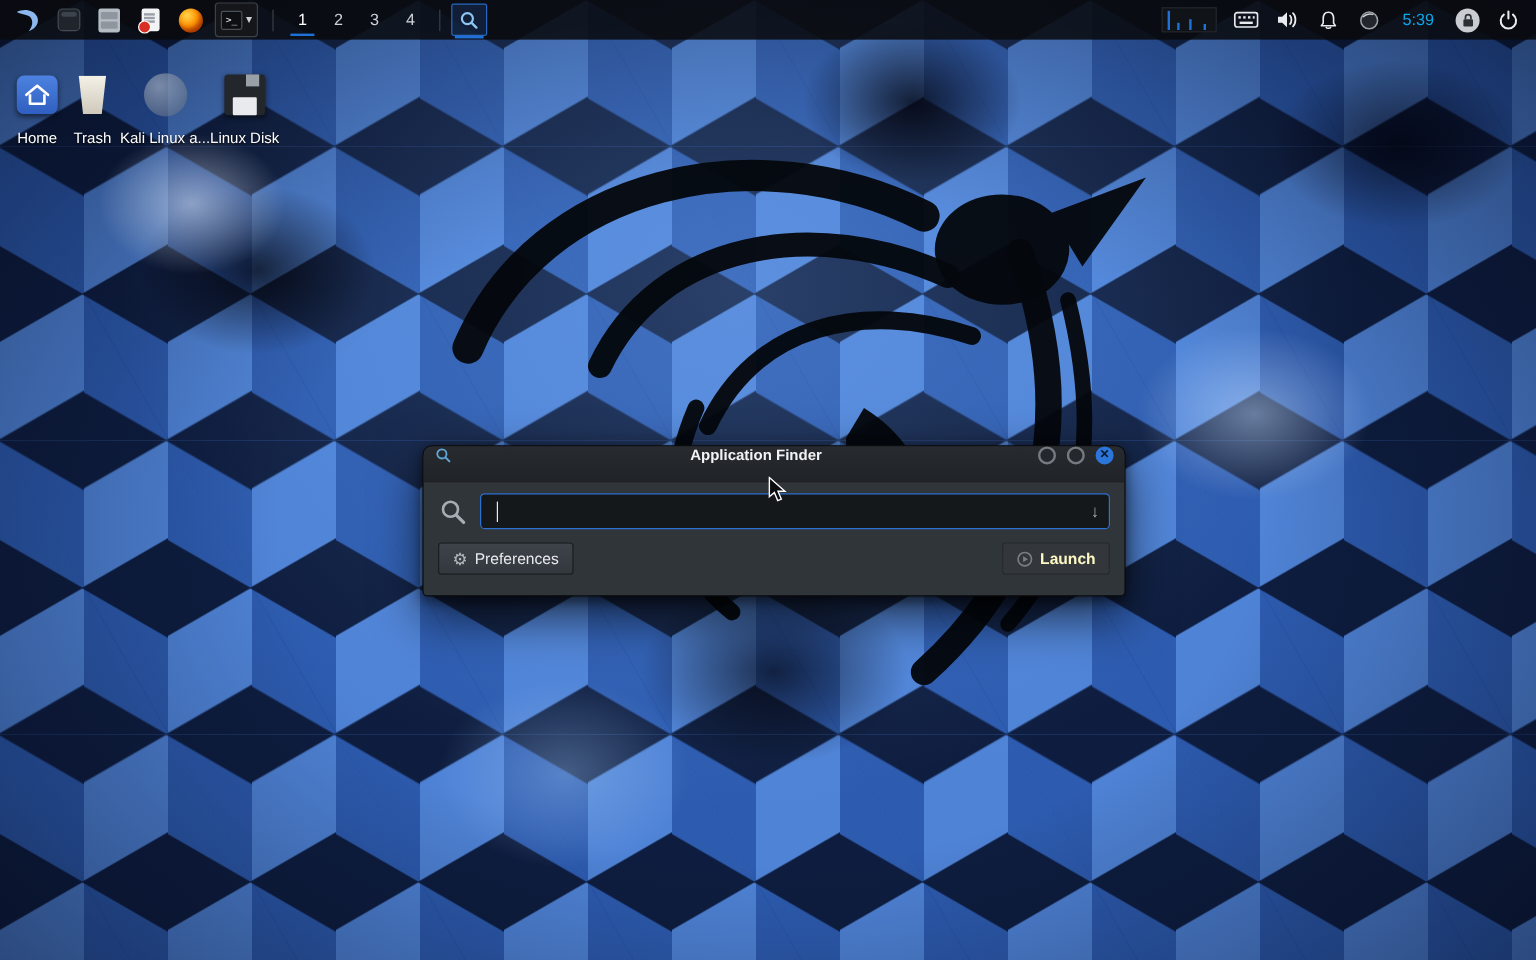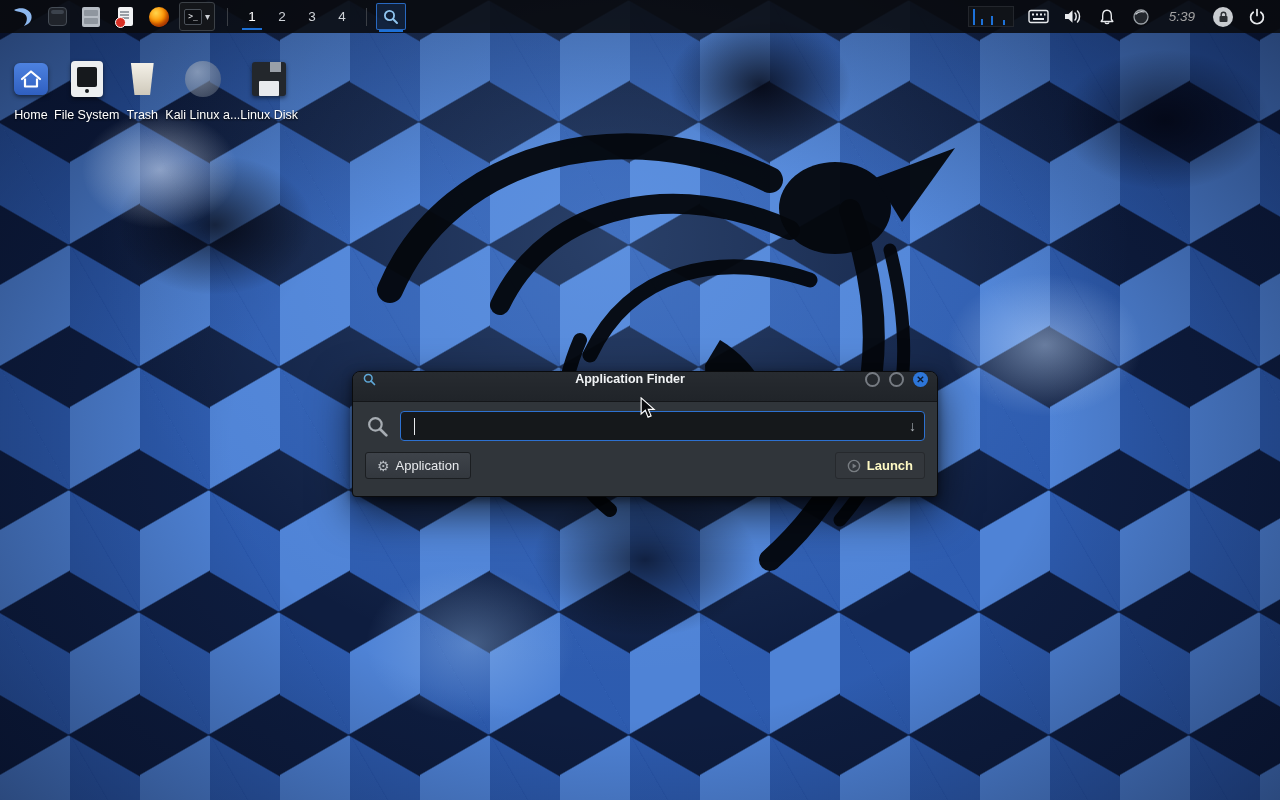--- a/index.html
+++ b/index.html
@@ -51,21 +51,21 @@
   .win-glyph::before { content:""; position:absolute; left:2px; right:2px; top:2px; height:4px; border-radius:2px; background:#3c434d; }
   .ff-glyph { width:20px; height:20px; border-radius:50%;
     background:radial-gradient(circle at 35% 30%, #ffd54b, #ff9100 48%, #e65100 80%); box-shadow:inset -2px -3px 4px rgba(120,30,0,.6); }
   .doc-glyph { width:15px; height:19px; background:#f2f3f5; border-radius:2px; position:relative; }
   .doc-glyph::before { content:""; position:absolute; left:2px; top:4px; width:9px; height:1.5px; background:#9aa0a8; box-shadow:0 3px 0 #9aa0a8, 0 6px 0 #9aa0a8; }
   .doc-glyph::after { content:""; position:absolute; left:-3px; bottom:-2px; width:9px; height:9px; border-radius:50%; background:#d93025; border:1.5px solid #fff; }
   .cab-glyph { width:18px; height:20px; background:#b6bcc4; border-radius:2px; position:relative; }
   .cab-glyph::before { content:""; position:absolute; left:2px; top:3px; right:2px; height:6px; background:#8f969f; border-radius:1px; box-shadow:0 8px 0 #8f969f; }
   .sysmon { width:46px; height:21px; background:#101318; border:1px solid #23262c; position:relative; margin:0 8px; }
   .sysmon i { position:absolute; bottom:1px; width:2px; background:#1d71d8; }
-  .clock { color:#a3a3a3; font-size:13.5px; padding:0 8px;font-style:italic; }
+  .clock { color:#0ea5e9; font-size:13.5px; padding:0 8px; }
   .term-box { width:18px; height:16px; background:#0d0f13; border:1px solid #4a5058; border-radius:2px;
     color:#e8eaed; font-family:"DejaVu Sans Mono", monospace; font-size:8px; display:flex; align-items:center; justify-content:center; }
   .lock-badge { width:20px; height:20px; border-radius:50%; background:#c9ccd0; display:flex; align-items:center; justify-content:center; }
 
   
   .dicons { position:absolute; left:8px; top:48px; width:106px; display:flex; flex-direction:row; z-index:5; }
   .dicon { height:107px; display:flex; flex-direction:column; align-items:center; padding-top:8px; }
   .dicon .art { width:46px; height:46px; display:flex; align-items:center; justify-content:center; }
   .dicon .lbl { margin-top:6px; color:#fff; font-size:12.5px; text-shadow:0 1px 2px rgba(0,0,0,.9);
     max-width:102px; white-space:nowrap; overflow:hidden; text-overflow:ellipsis; }
@@ -227,26 +227,20 @@
         <svg width="22" height="20" viewBox="0 0 22 20">
               <path d="M2,10 L11,2.5 L20,10" fill="none" stroke="#fff" stroke-width="2.2" stroke-linecap="round" stroke-linejoin="round"></path>
               <path d="M5,9.5 L5,17.5 L17,17.5 L17,9.5" fill="none" stroke="#fff" stroke-width="2.2" stroke-linejoin="round"></path>
             </svg>
       </span>
         </span>
       <span class="lbl">Home</span>
     </div>
     <div class="dicon">
       <span class="art">
-          <span class="fs-art"></span>
-        </span>
-      <span class="lbl">File System</span>
-    </div>
-    <div class="dicon">
-      <span class="art">
           <span class="trash-art"></span>
         </span>
       <span class="lbl">Trash</span>
     </div>
     <div class="dicon">
       <span class="art">
           <span class="kali-art"></span>
         </span>
       <span class="lbl">Kali Linux a...</span>
     </div>
@@ -281,21 +275,21 @@
         </svg>
         <div class="entry">
           <span class="caret"></span>
           <input type="text" value="" style="">
           <span class="drop">↓</span>
         </div>
       </div>
       <div class="arow">
         <button class="btn">
           <span class="gear">⚙</span>
-          <span>Application</span>
+          <span>Preferences</span>
         </button>
         <button class="btn disabled">
           <svg width="14" height="14" viewBox="0 0 14 14">
             <circle cx="7" cy="7" r="5.6" fill="none" stroke="#787d82" stroke-width="1.4"></circle>
             <path d="M5.6,4.4 L9.6,7 L5.6,9.6 Z" fill="#787d82"></path>
           </svg>
           <span>Launch</span>
         </button>
       </div>
     </div>

